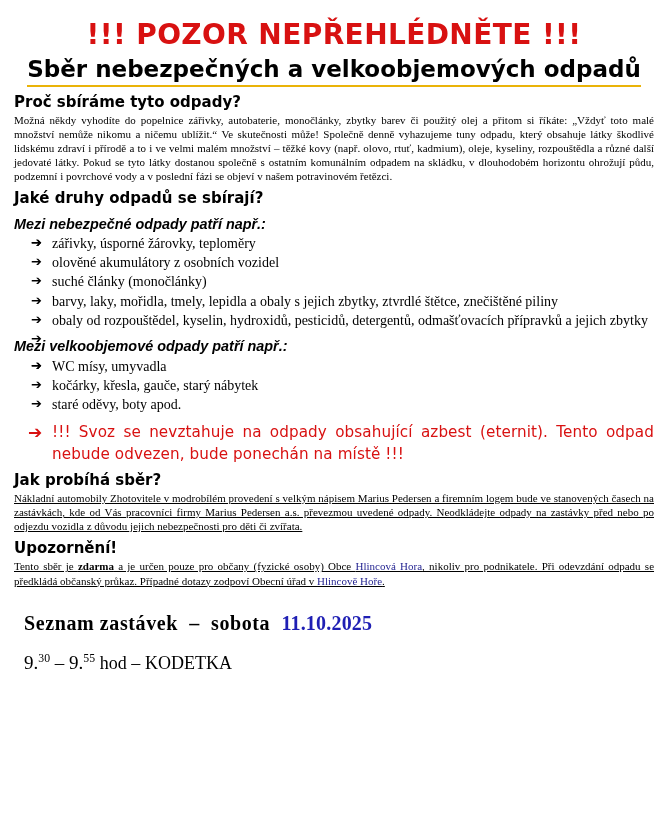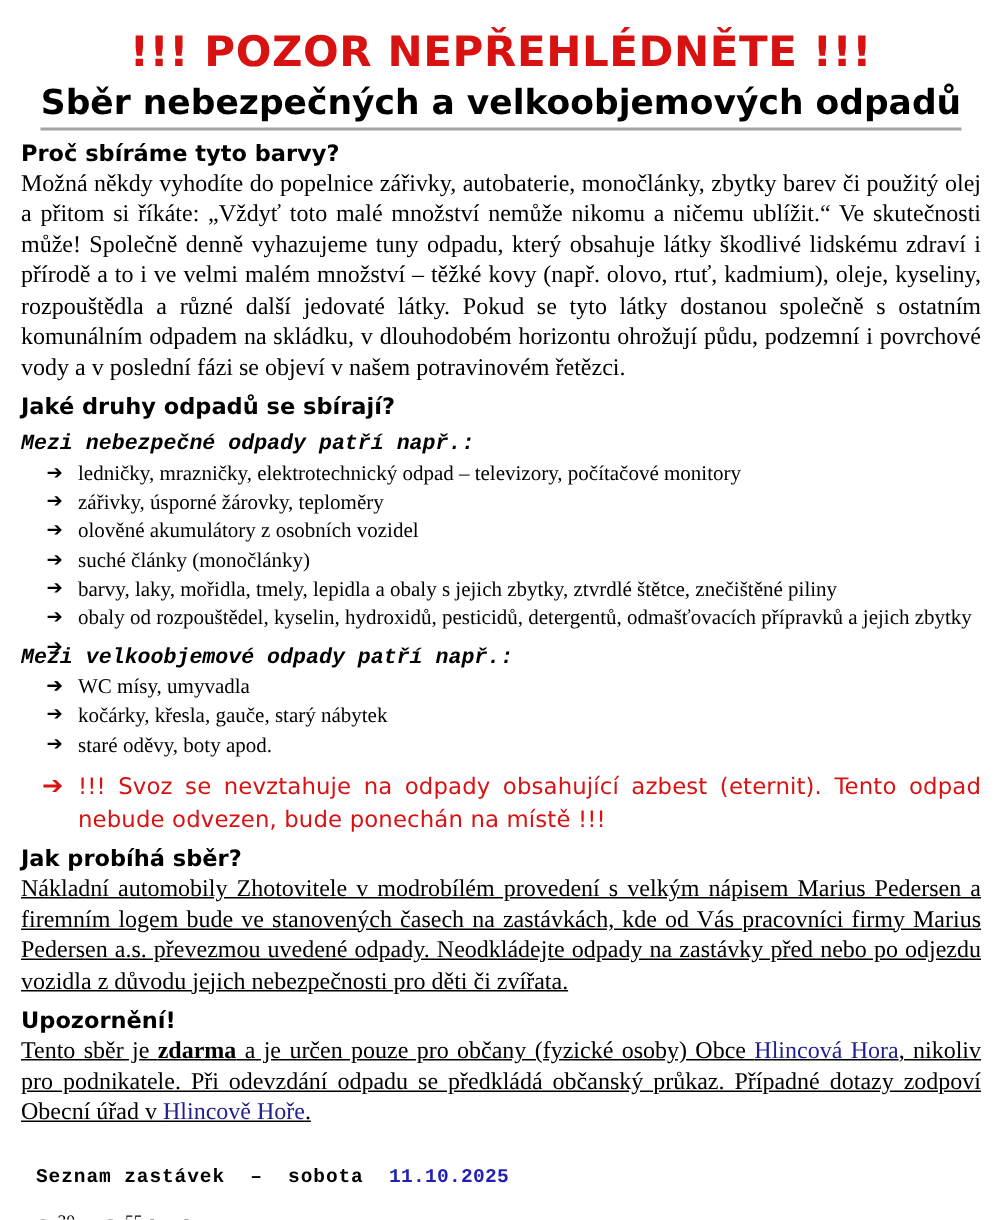--- a/index.html
+++ b/index.html
@@ -37,58 +37,58 @@
   }
   .sub-title {
     text-align: center;
     color: #000000;
     font-family: "DejaVu Sans", sans-serif;
     font-weight: bold;
     font-size: 23px;
     line-height: 1.1;
     margin: 0 0 6px 0;
     padding-bottom: 2px;
-    border-bottom: 2px solid #a3a3a3;
+    border-bottom: 2px solid #eab308;
     display: block;
     width: 96%;
     margin-left: auto;
     margin-right: auto;
     white-space: nowrap;
   }
 
   
   .heading {
     font-family: "DejaVu Sans", sans-serif;
     font-weight: bold;
     font-size: 15px;
     color: #000000;
     margin: 7px 0 2px 0;
     line-height: 1.15;
   }
 
   
   .para {
     font-family: "Liberation Serif", serif;
-    font-size: 16px;
+    font-size: 11px;
     line-height: 1.28;
     text-align: justify;
     margin: 0 0 2px 0;
     color: #000;
     hyphens: none;
   }
   .para.last-left { text-align: justify; text-align-last: left; text-decoration: underline; }
 
   b.strong { font-weight: bold; }
   .link {
     color: #1f1f8f;
   }
 
   
   .subhead {
-    font-family: Liberation Mono, monospace;
+    font-family: Liberation Sans, sans-serif;
     font-style: italic;
     font-weight: bold;
     font-size: 14.4px;
     margin: 8px 0 1px 0;
     line-height: 1.2;
   }
 
   
   ul.arrow-list {
     list-style: none;
@@ -138,23 +138,23 @@
     font-size: 15.2px;
     line-height: 1.45;
     text-align: justify;
     text-align-last: left;
     color: #d81111;
     letter-spacing: 0.1px;
   }
 
   
   .schedule-title {
-    font-family: Liberation Mono, monospace;
-    font-weight: bold;
-    font-size: 13px;
+    font-family: Liberation Serif, serif;
+    font-weight: bold;
+    font-size: 20px;
     margin: 24px 0 0 10px;
     color: #000;
     letter-spacing: 0.6px;
   }
   .schedule-title .date {
     color: #1f1fb4;
     letter-spacing: 0.2px;
   }
   .stop-row {
     font-family: "Liberation Serif", serif;
@@ -172,28 +172,28 @@
 </style>
 </head>
 <body>
 
 <div class="page">
 
   <div class="main-title">!!! POZOR NEPŘEHLÉDNĚTE !!!</div>
 
   <div class="sub-title">Sběr nebezpečných a velkoobjemových odpadů</div>
 
-  <div class="heading">Proč sbíráme tyto barvy?</div>
+  <div class="heading">Proč sbíráme tyto odpady?</div>
   <p class="para">Možná někdy vyhodíte do popelnice zářivky, autobaterie, monočlánky, zbytky barev či použitý olej a přitom si říkáte: „Vždyť toto malé množství nemůže nikomu a ničemu ublížit.“ Ve skutečnosti může! Společně denně vyhazujeme tuny odpadu, který obsahuje látky škodlivé lidskému zdraví i přírodě a to i ve velmi malém množství – těžké kovy (např. olovo, rtuť, kadmium), oleje, kyseliny, rozpouštědla a různé další jedovaté látky. Pokud se tyto látky dostanou společně s ostatním komunálním odpadem na skládku, v dlouhodobém horizontu ohrožují půdu, podzemní i povrchové vody a v poslední fázi se objeví v našem potravinovém řetězci.</p>
 
   <div class="heading">Jaké druhy odpadů se sbírají?</div>
 
   <div class="subhead">Mezi nebezpečné odpady patří např.:</div>
   <ul class="arrow-list">
-    <li><span class="bullet">➔</span><span>ledničky, mrazničky, elektrotechnický odpad – televizory, počítačové monitory</span></li>
+    <li><span class="bullet">➔</span></li>
     <li><span class="bullet">➔</span><span>zářivky, úsporné žárovky, teploměry</span></li>
     <li><span class="bullet">➔</span><span>olověné akumulátory z osobních vozidel</span></li>
     <li><span class="bullet">➔</span><span>suché články (monočlánky)</span></li>
     <li><span class="bullet">➔</span><span>barvy, laky, mořidla, tmely, lepidla a obaly s jejich zbytky, ztvrdlé štětce, znečištěné piliny</span></li>
     <li><span class="bullet">➔</span><span>obaly od rozpouštědel, kyselin, hydroxidů, pesticidů, detergentů, odmašťovacích přípravků a jejich zbytky</span></li>
     <li><span class="bullet">➔</span></li>
   </ul>
 
   <div class="subhead">Mezi velkoobjemové odpady patří např.:</div>
   <ul class="arrow-list">

